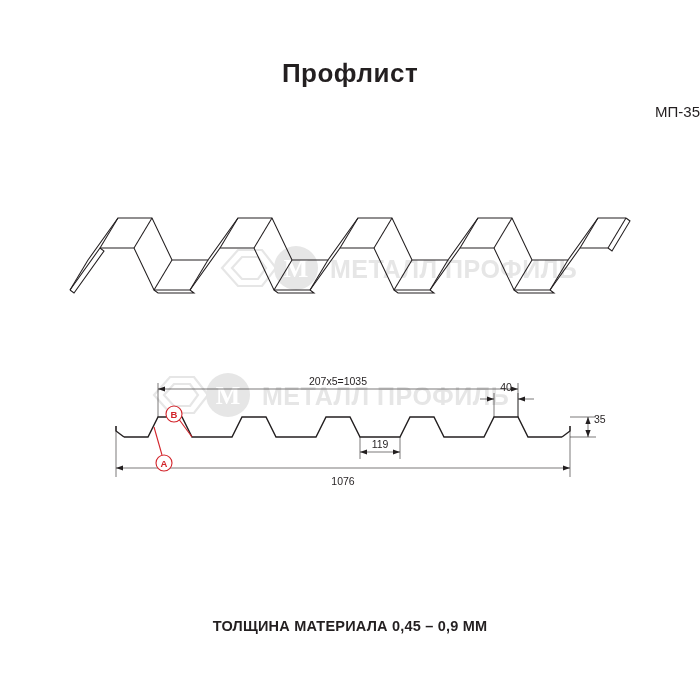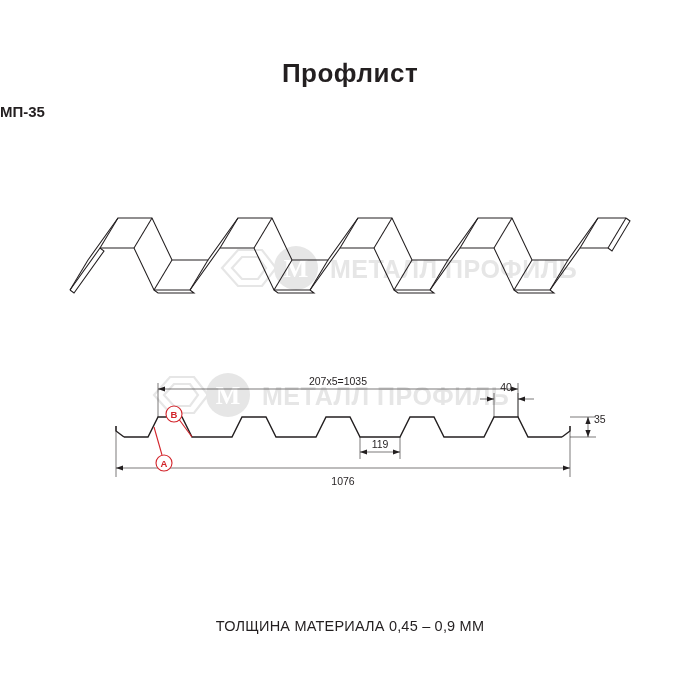--- a/index.html
+++ b/index.html
@@ -29,33 +29,33 @@
     font-size: 26px;
     font-weight: bold;
     letter-spacing: 0.5px;
     color: #231f20;
   }
   .subtitle {
     position: absolute;
     top: 103px;
     left: 0;
     width: 700px;
-    text-align: left;
+    text-align: right;
     font-size: 15px;
-    font-weight: bold;
+    font-weight: normal;
     color: #231f20;
   }
   .footer-note {
     position: absolute;
     top: 618px;
     left: 0;
     width: 700px;
     text-align: center;
     font-size: 14.5px;
-    font-weight: normal;
+    font-weight: bold;
     color: #231f20;
     letter-spacing: 0.2px;
   }
   .iso-wrap {
     position: absolute;
     top: 160px;
     left: 60px;
     width: 580px;
     height: 150px;
   }

